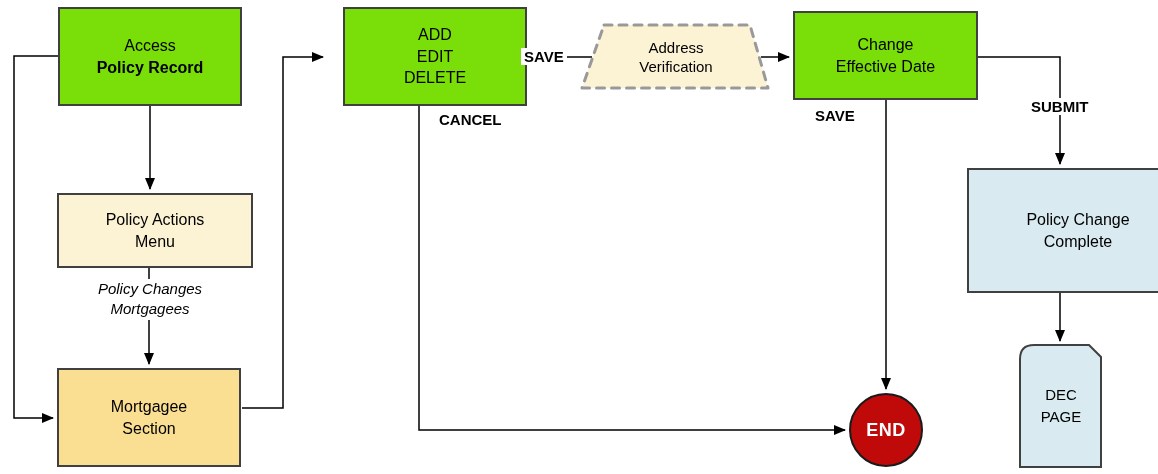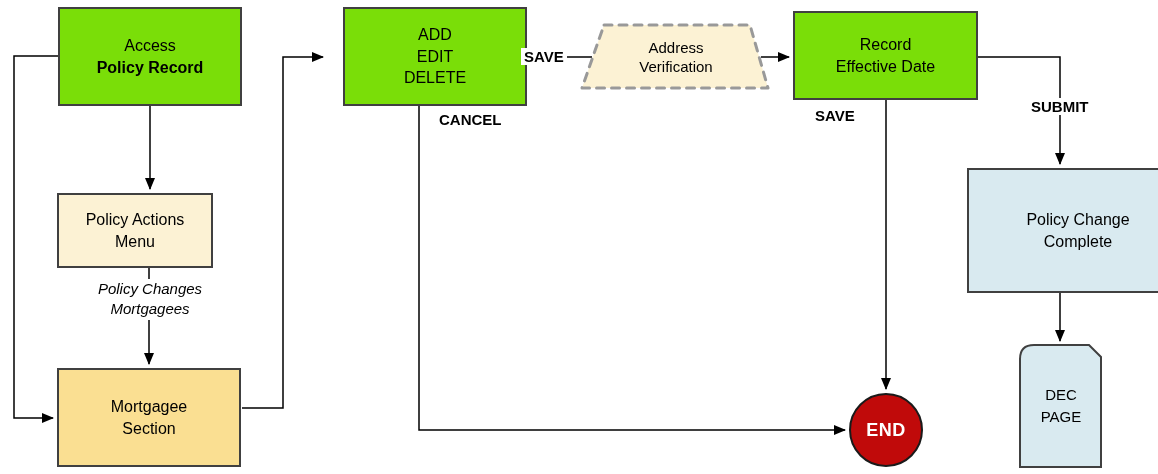--- a/index.html
+++ b/index.html
@@ -19,21 +19,21 @@
     font-size:16px;line-height:1.35;
     box-sizing:border-box;
     z-index:2;
   }
   .green{background:#7ADE08;border:2px solid #404040;}
   .cream{background:#FCF2D4;border:2px solid #404040;}
   .tan{background:#FADF92;border:2px solid #404040;}
   .blue{background:#D9EAF0;border:2px solid #404040;}
   .node-access{left:58px;top:7px;width:184px;height:99px;}
   .node-access .l2{font-weight:bold;}
-  .node-policy-actions{left:57px;top:193px;width:156px;height:75px;}
+  .node-policy-actions{left:57px;top:193px;width:196px;height:75px;}
   .node-mortgagee{left:57px;top:368px;width:184px;height:99px;}
   .node-add-edit-delete{left:327px;top:7px;width:184px;height:99px;margin-left:16px;}
   .node-choose-date{left:793px;top:11px;width:185px;height:89px;}
   .node-pcc{left:967px;top:168px;width:222px;height:125px;}
   .node-end{
     left:849px;top:393px;width:74px;height:74px;
     border-radius:50%;
     background:#C00A0A;border:2px solid #1a1a1a;
     color:#fff;font-weight:bold;font-size:18px;
     letter-spacing:0.5px;
@@ -127,21 +127,21 @@
     <div>EDIT</div>
     <div>DELETE</div>
   </div>
 
   <div class="shape-label lbl-address">
     <div>Address</div>
     <div>Verification</div>
   </div>
 
   <div class="node green node-choose-date">
-    <div>Record</div>
+    <div>Change</div>
     <div>Effective Date</div>
   </div>
 
   <div class="node blue node-pcc">
     <div>Policy Change</div>
     <div>Complete</div>
   </div>
 
   <div class="shape-label lbl-dec">
     <div>DEC</div>

